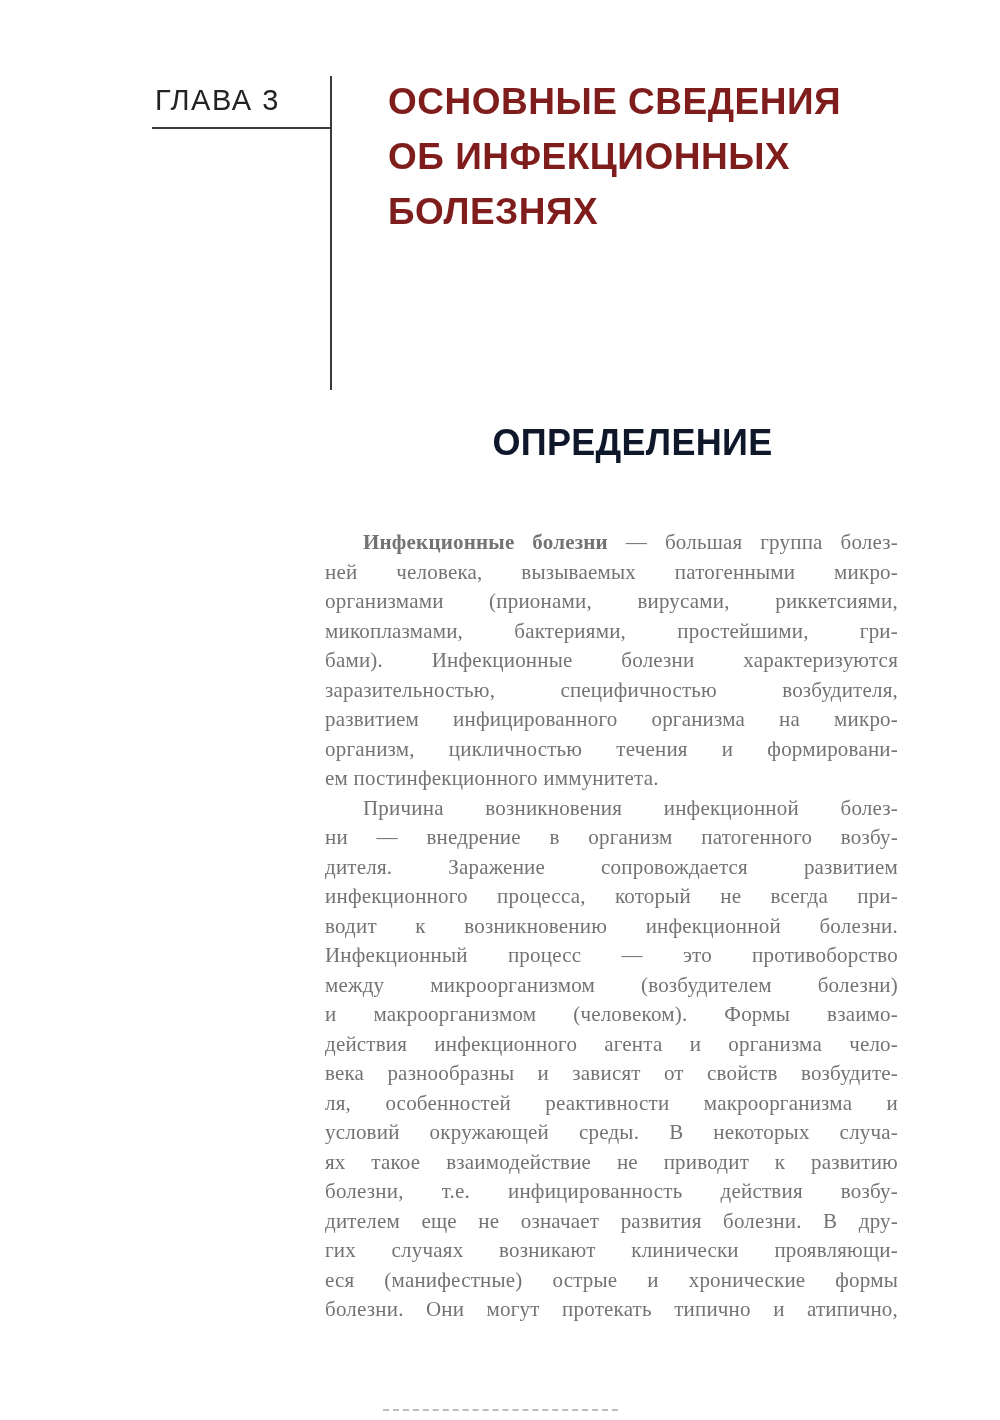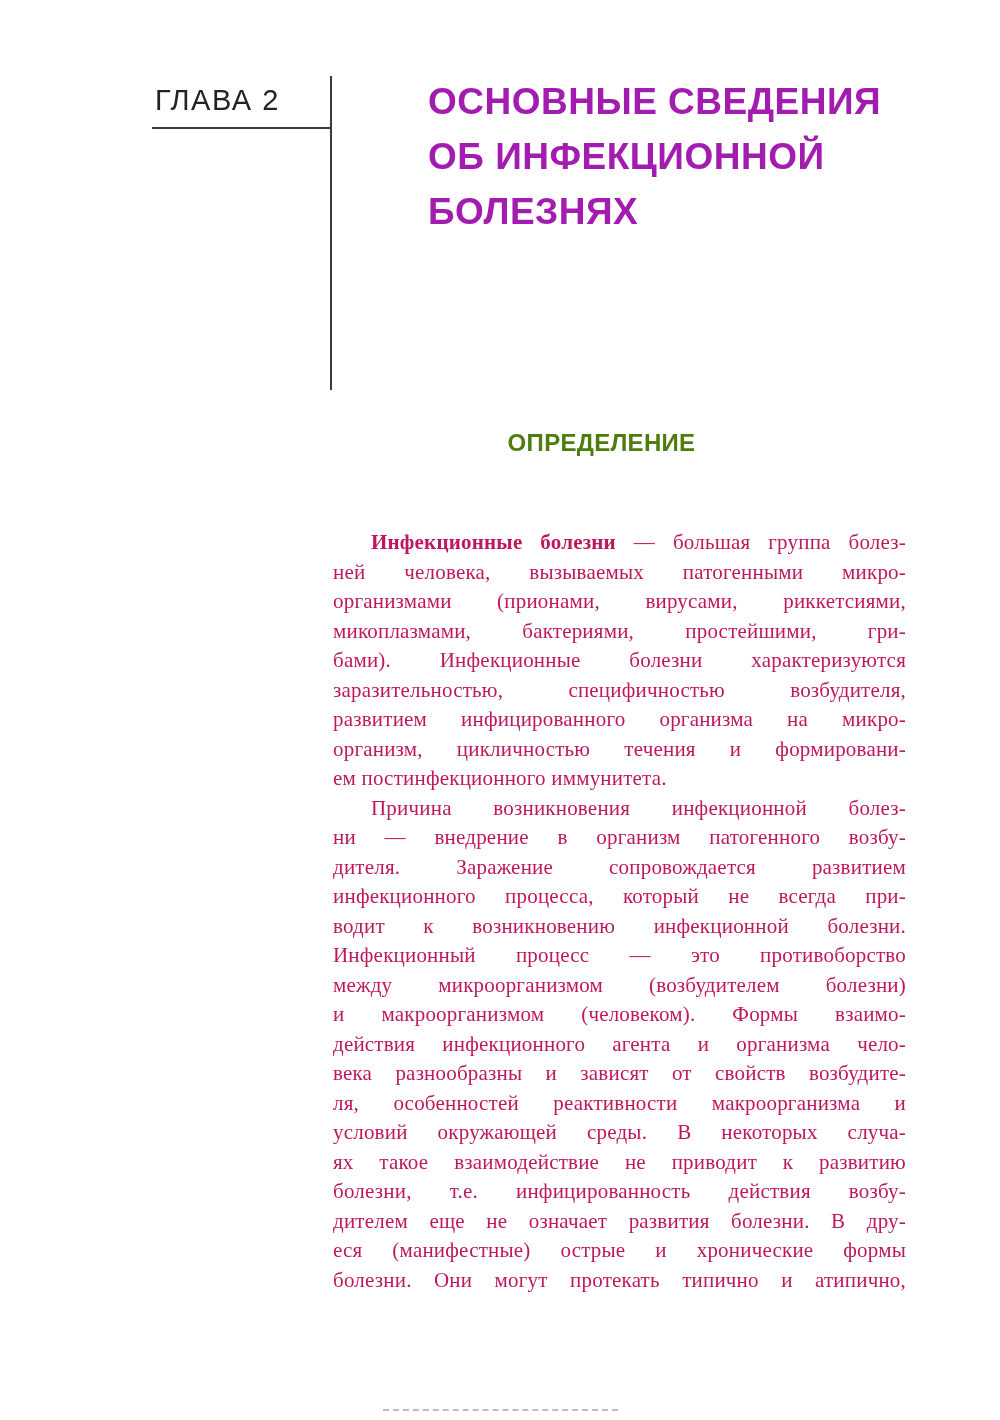--- a/index.html
+++ b/index.html
@@ -33,54 +33,54 @@
   .v-rule {
     position: absolute;
     left: 330px;
     top: 76px;
     width: 2px;
     height: 314px;
     background: #3a3a3a;
   }
   .chapter-title {
     position: absolute;
-    left: 428px;
+    left: 388px;
     top: 74px;
     width: 560px;
     font-family: "Liberation Sans", sans-serif;
     font-weight: bold;
     font-size: 37px;
     line-height: 55px;
     letter-spacing: 0.5px;
-    color: #a21caf;
+    color: #7f1d1d;
   }
   .chapter-title .line { text-align: left; text-align-last: left; }
   .section-title {
     position: absolute;
-    left: 315px;
+    left: 346px;
     top: 422px;
     width: 573px;
     font-family: "Liberation Sans", sans-serif;
     font-weight: bold;
-    font-size: 24px;
+    font-size: 36px;
     line-height: 41px;
     letter-spacing: 0.3px;
-    color: #4d7c0f;
+    color: #0f172a;
   }
   .section-title .line { text-align: center; text-align-last: center; }
   .body-text {
     position: absolute;
-    left: 333px;
+    left: 325px;
     top: 528px;
     width: 573px;
     font-family: "Liberation Serif", serif;
     font-size: 21px;
     line-height: 29.5px;
     letter-spacing: 0.2px;
-    color: #be185d;
+    color: #737373;
   }
   .line {
     text-align: justify;
     text-align-last: justify;
   }
   .line.last { text-align-last: left; }
   .line.first { text-indent: 38px; }
   .lead-bold { font-weight: bold; }
   .paragraph { margin: 0; }
   .bottom-mark {
@@ -90,28 +90,28 @@
     width: 235px;
     height: 0;
     border-top: 2px dashed #bdbdbd;
   }
 </style>
 </head>
 <body>
 
 <div class="page">
 
-  <div class="chapter-label">ГЛАВА 2</div>
+  <div class="chapter-label">ГЛАВА 3</div>
 
   <div class="h-rule"></div>
   <div class="v-rule"></div>
 
   <div class="chapter-title">
       <div class="line">ОСНОВНЫЕ СВЕДЕНИЯ</div>
-      <div class="line">ОБ ИНФЕКЦИОННОЙ</div>
+      <div class="line">ОБ ИНФЕКЦИОННЫХ</div>
       <div class="line">БОЛЕЗНЯХ</div>
     </div>
 
   <div class="section-title">
       <div class="line">ОПРЕДЕЛЕНИЕ</div>
     </div>
 
   <div class="body-text">
 
     <div class="paragraph">
@@ -140,20 +140,21 @@
           <div class="line">Инфекционный процесс — это противоборство</div>
           <div class="line">между микроорганизмом (возбудителем болезни)</div>
           <div class="line">и макроорганизмом (человеком). Формы взаимо-</div>
           <div class="line">действия инфекционного агента и организма чело-</div>
           <div class="line">века разнообразны и зависят от свойств возбудите-</div>
           <div class="line">ля, особенностей реактивности макроорганизма и</div>
           <div class="line">условий окружающей среды. В некоторых случа-</div>
           <div class="line">ях такое взаимодействие не приводит к развитию</div>
           <div class="line">болезни, т.е. инфицированность действия возбу-</div>
           <div class="line">дителем еще не означает развития болезни. В дру-</div>
+          <div class="line">гих случаях возникают клинически проявляющи-</div>
           <div class="line">еся (манифестные) острые и хронические формы</div>
           <div class="line">болезни. Они могут протекать типично и атипично,</div>
         </div>
     </div>
 
   </div>
 
   <div class="bottom-mark"></div>
 
 </div>

